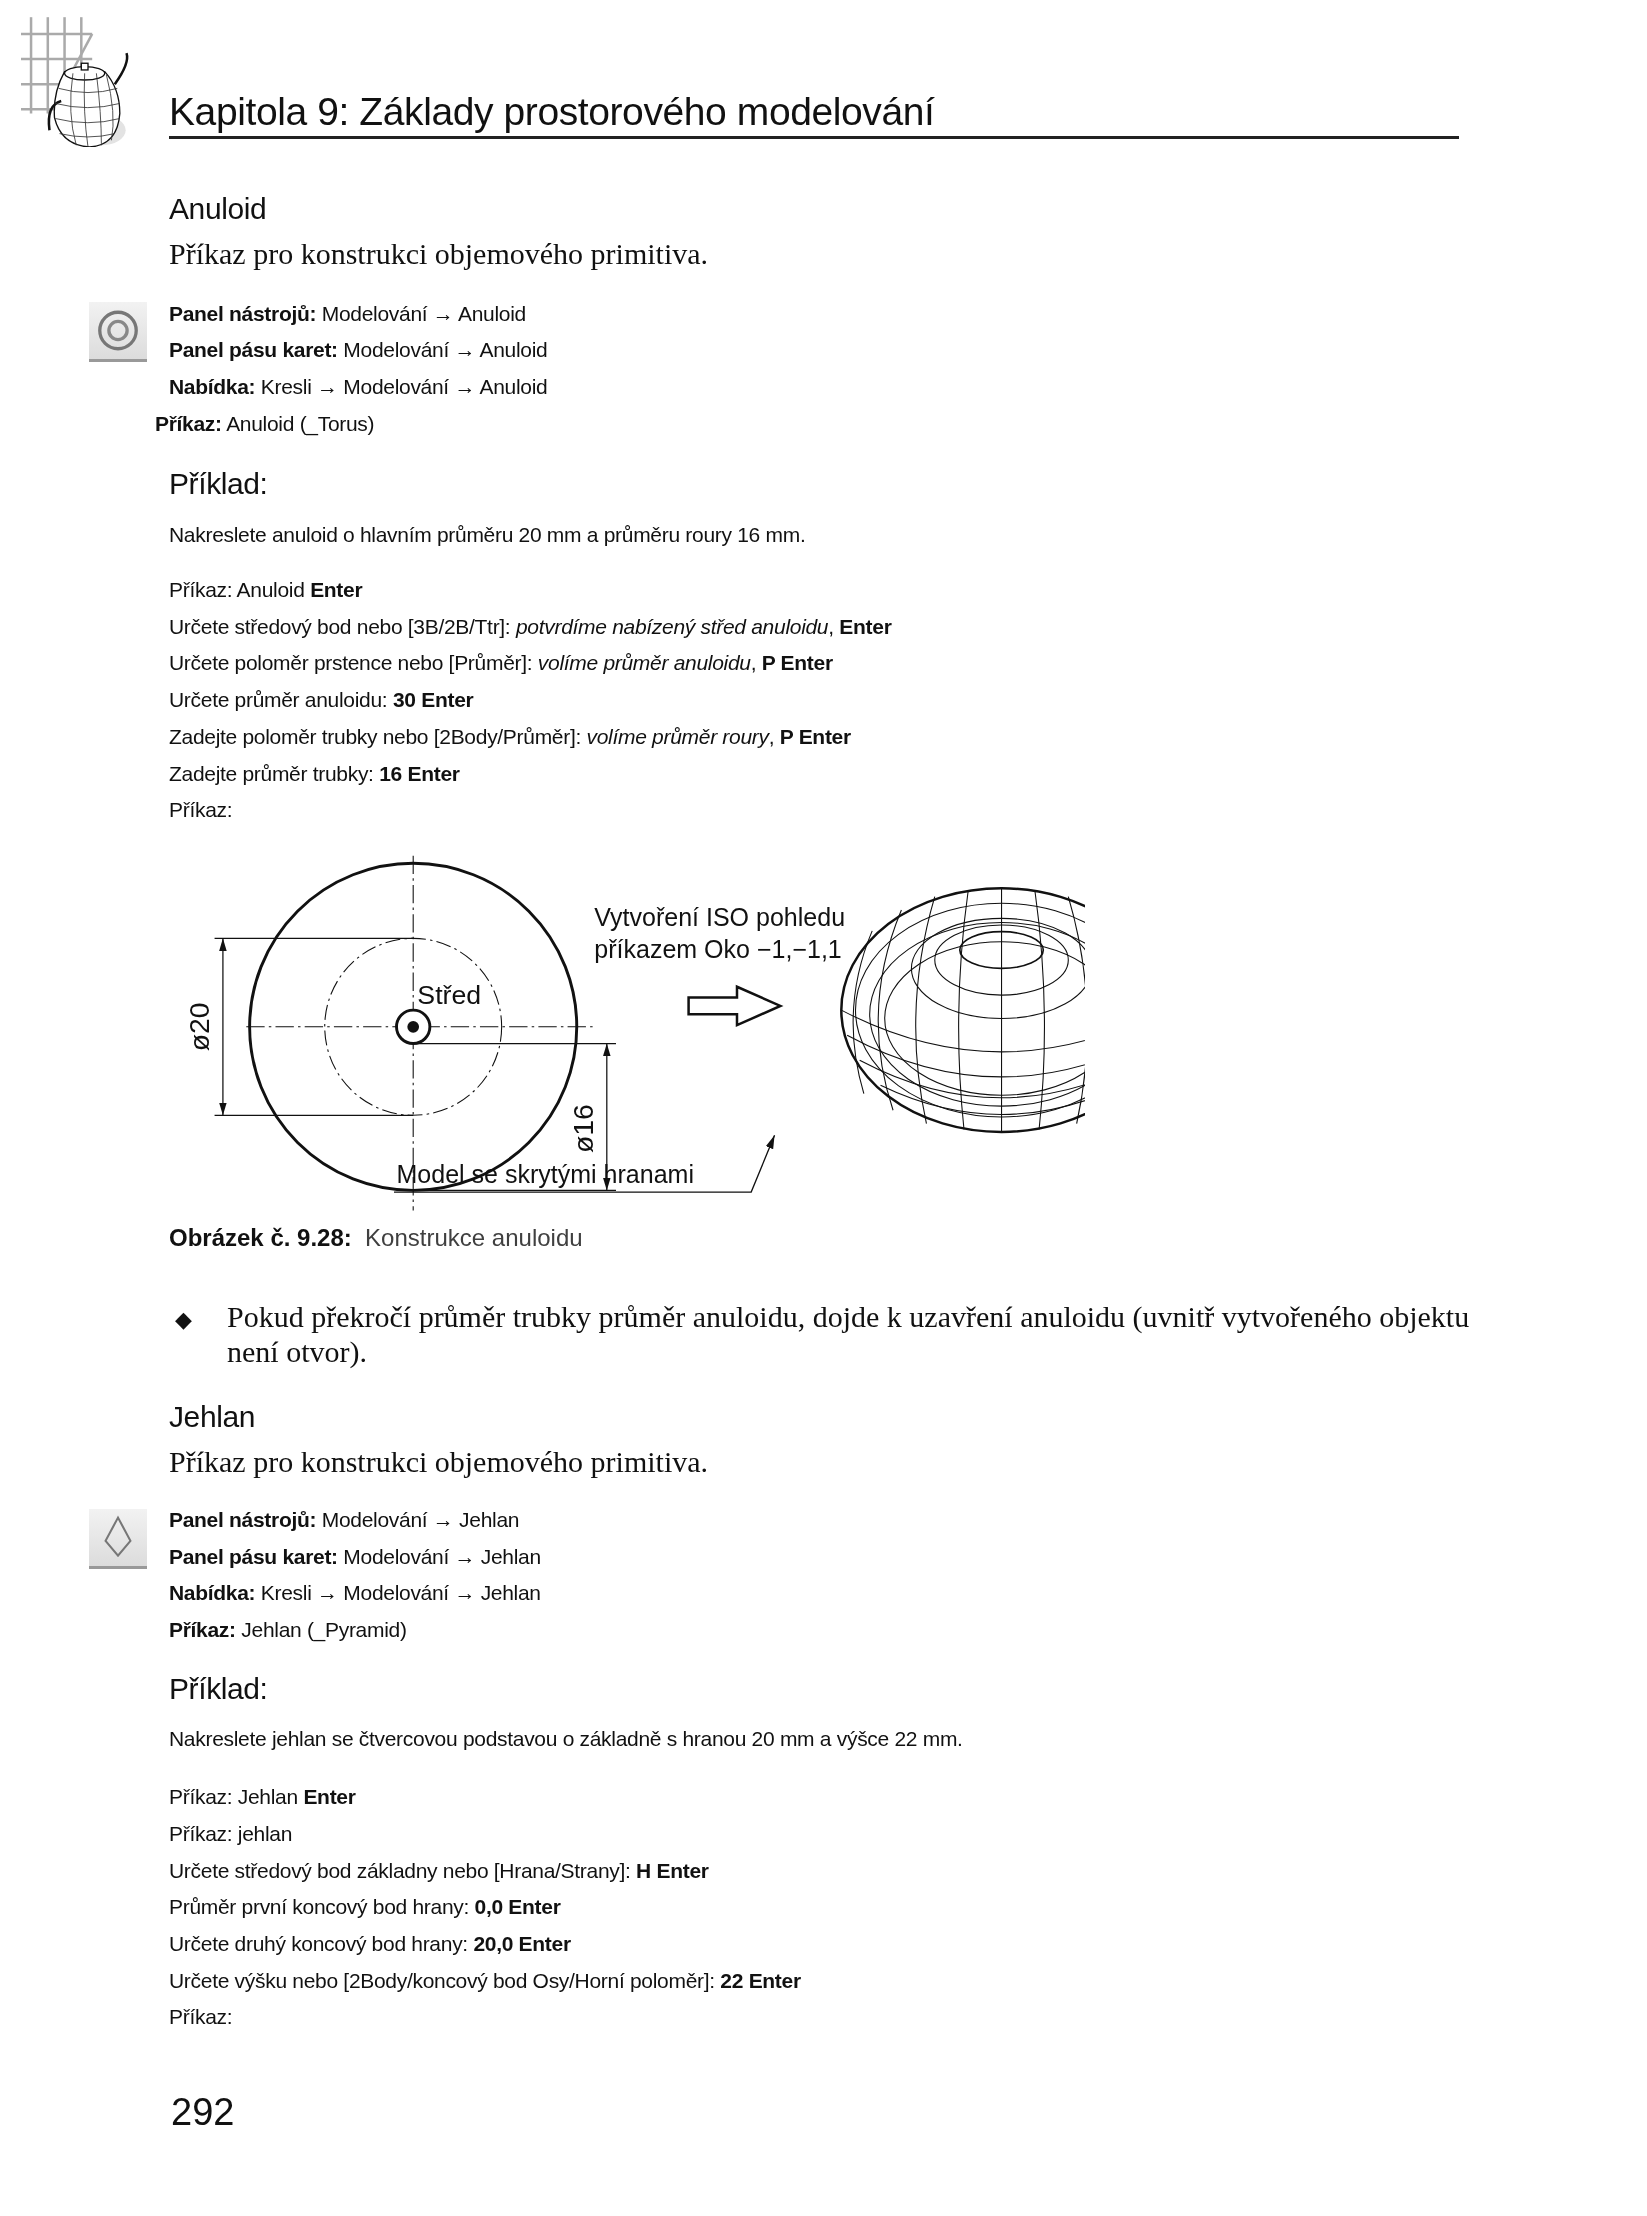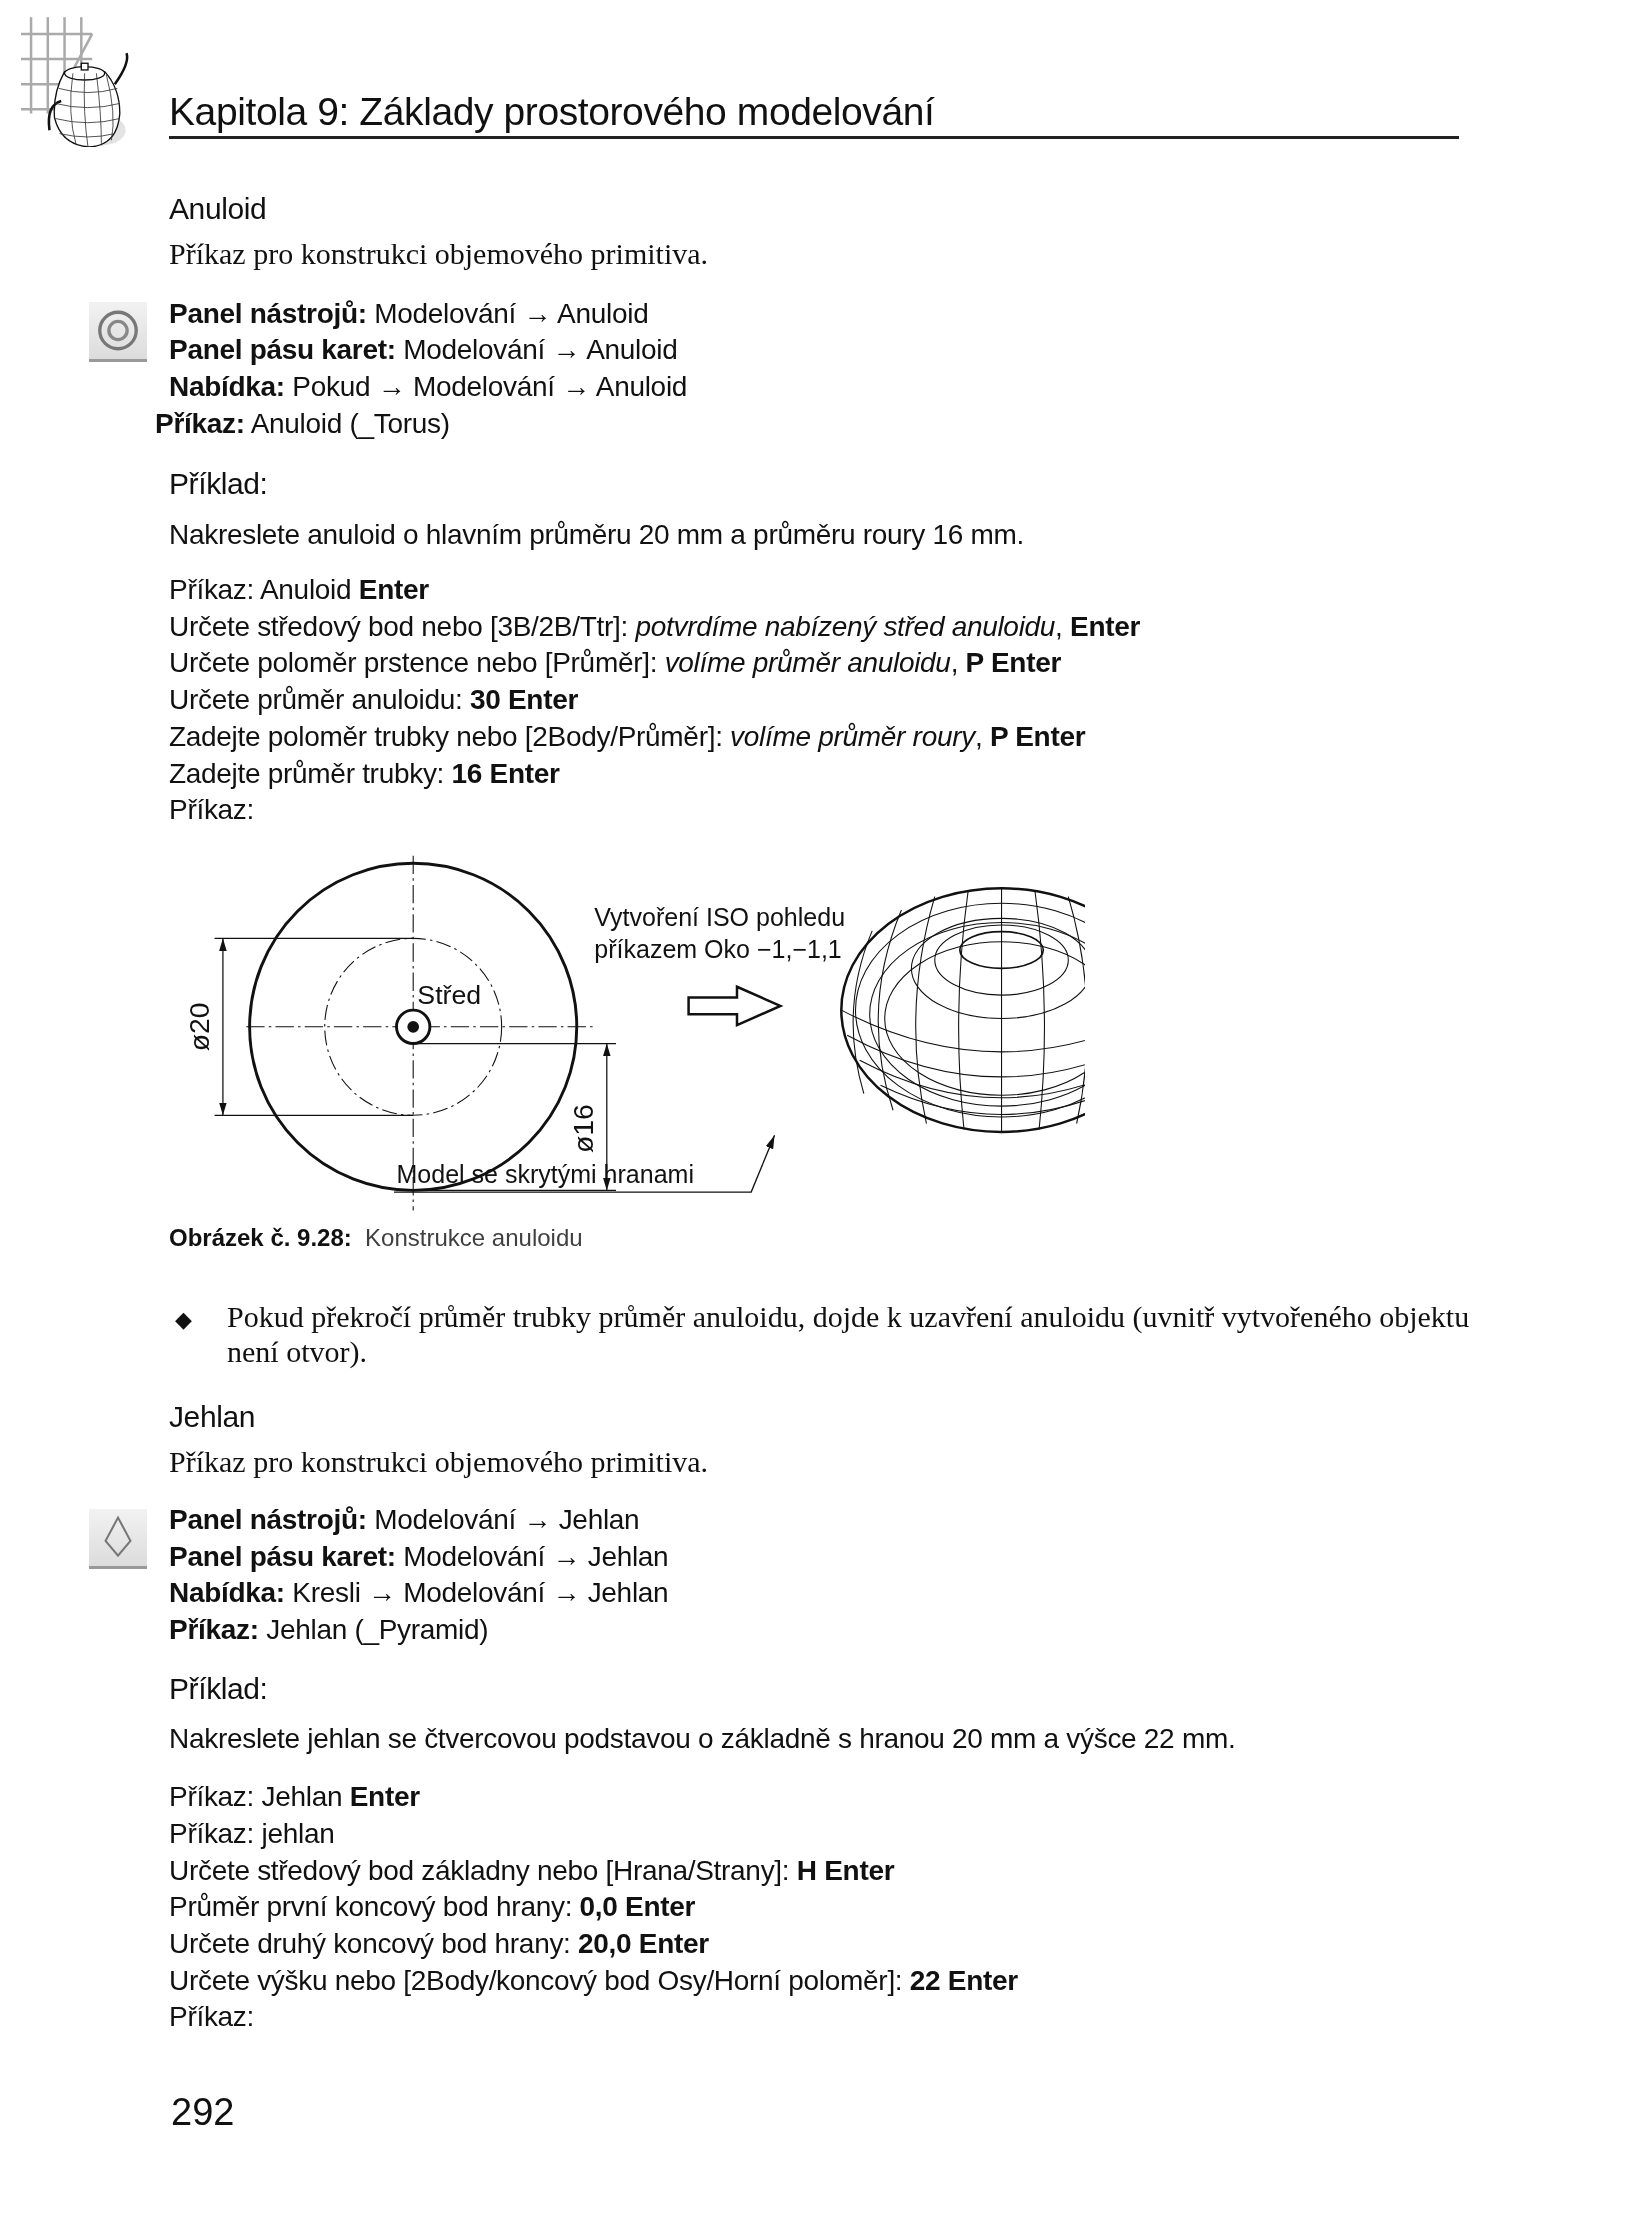--- a/index.html
+++ b/index.html
@@ -4,21 +4,21 @@
 <style>
   html,body{margin:0;padding:0;background:#fff;}
   body{width:1648px;height:2216px;position:relative;overflow:hidden;color:#111;font-family:"Liberation Sans",sans-serif;}
   .abs{position:absolute;white-space:nowrap;}
   .sans{font-family:"Liberation Sans",sans-serif;}
   .serif{font-family:"Liberation Serif",serif;}
   .hdr-title{left:169px;top:90px;font-size:39px;letter-spacing:-0.4px;}
   .hdr-rule{left:169px;top:136px;width:1290px;height:2.5px;background:#222;}
   .h2{font-size:30px;letter-spacing:-0.4px;}
   .lead{font-size:30px;}
-  .line{font-size:28px;letter-spacing:-0.3px;line-height:37px;}
+  .line{font-size:21px;letter-spacing:-0.3px;line-height:37px;}
   .line b{font-weight:bold;}
   .line i{font-style:italic;text-align:center;}
   .tool-icon{position:absolute;width:58px;height:57px;background:linear-gradient(#f2f2f2,#dcdcdc);border-bottom:3.3px solid #999;}
   .caption{font-size:24px;}
   .bullet{font-size:30px;line-height:35px;white-space:normal;width:1252px;}
   .pageno{font-size:38px;}
 </style>
 </head>
 <body>
 
@@ -60,21 +60,21 @@
 <div class="abs serif lead" style="left:169px;top:237px">Příkaz pro konstrukci objemového primitiva.</div>
 
 <div class="tool-icon" style="left:89px;top:302px">
   <svg width="58" height="57" viewBox="0 0 70 68">
       <circle cx="35" cy="34" r="22" fill="none" stroke="#777" stroke-width="4"></circle>
       <circle cx="35" cy="34" r="11" fill="none" stroke="#888" stroke-width="4"></circle>
     </svg>
 </div>
 <div class="abs sans line" style="left:169px;top:295px"><b>Panel nástrojů:</b> <span>Modelování → Anuloid</span></div>
 <div class="abs sans line" style="left:169px;top:331px"><b>Panel pásu karet:</b> <span>Modelování → Anuloid</span></div>
-<div class="abs sans line" style="left:169px;top:368px"><b>Nabídka:</b> <span>Pokud → Modelování → Anuloid</span></div>
+<div class="abs sans line" style="left:169px;top:368px"><b>Nabídka:</b> <span>Kresli → Modelování → Anuloid</span></div>
 <div class="abs sans line" style="left:155px;top:405px"><b>Příkaz:</b> <span>Anuloid (_Torus)</span></div>
 
 <div class="abs sans h2" style="left:169px;top:467px">Příklad:</div>
 <div class="abs sans line" style="left:169px;top:516px">Nakreslete anuloid o hlavním průměru 20 mm a průměru roury 16 mm.</div>
 
 <div class="abs sans line" style="left:169px;top:571px"><span>Příkaz: Anuloid </span><b>Enter</b></div>
 <div class="abs sans line" style="left:169px;top:608px"><span>Určete středový bod nebo [3B/2B/Ttr]: </span><i>potvrdíme nabízený střed anuloidu</i><span>, </span><b>Enter</b></div>
 <div class="abs sans line" style="left:169px;top:644px"><span>Určete poloměr prstence nebo [Průměr]: </span><i>volíme průměr anuloidu</i><span>, </span><b>P Enter</b></div>
 <div class="abs sans line" style="left:169px;top:681px"><span>Určete průměr anuloidu: </span><b>30 Enter</b></div>
 <div class="abs sans line" style="left:169px;top:718px"><span>Zadejte poloměr trubky nebo [2Body/Průměr]: </span><i>volíme průměr roury</i><span>, </span><b>P Enter</b></div>

